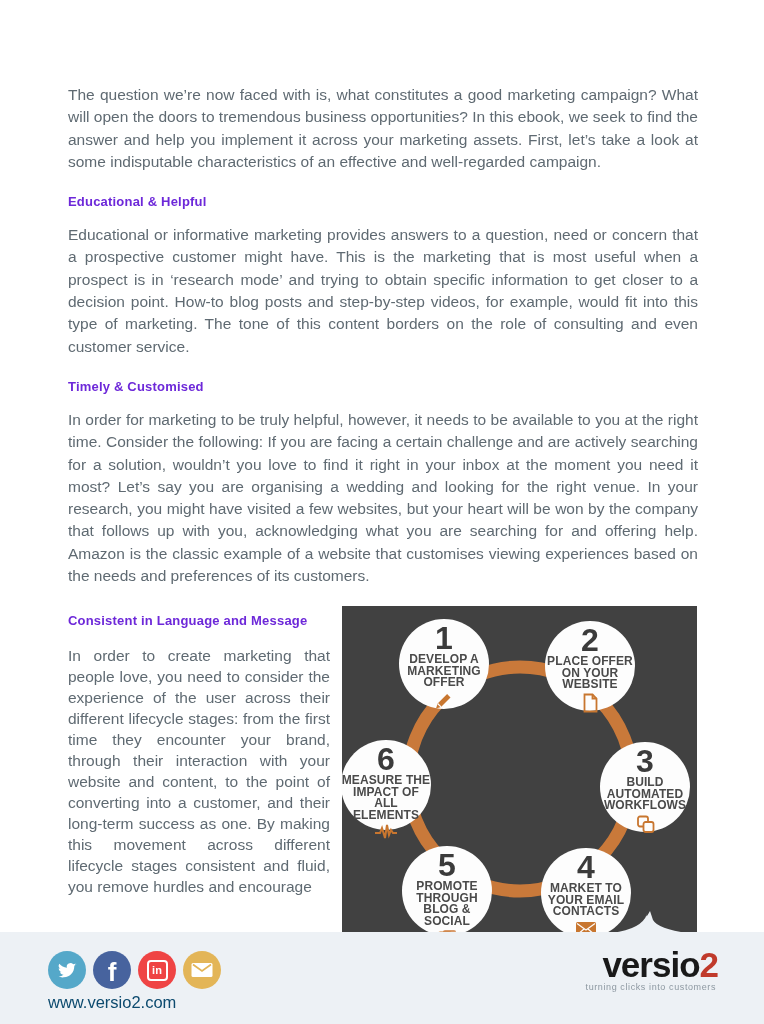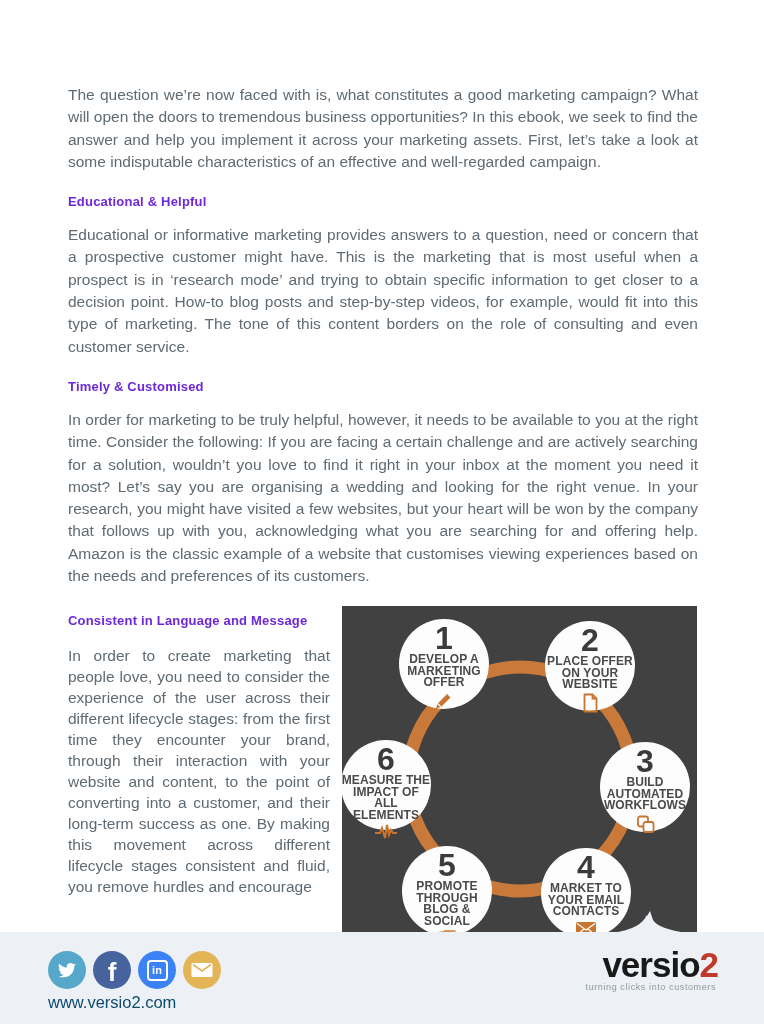--- a/index.html
+++ b/index.html
@@ -178,21 +178,21 @@
   <div class="footer">
     <div class="social-row">
       <div class="social" style="background:#55a8c9;">
         <svg width="22" height="22" viewBox="0 0 24 24">
           <path fill="#ffffff" d="M22 6.3c-.7.3-1.5.6-2.3.7.8-.5 1.4-1.3 1.7-2.2-.8.5-1.6.8-2.6 1a4 4 0 0 0-6.9 3.7 11.5 11.5 0 0 1-8.3-4.2 4 4 0 0 0 1.3 5.4c-.7 0-1.3-.2-1.9-.5v.1c0 1.9 1.4 3.6 3.2 4-.6.1-1.2.2-1.8.1.5 1.6 2 2.8 3.8 2.8a8.1 8.1 0 0 1-6 1.7A11.4 11.4 0 0 0 8.4 20c7.4 0 11.5-6.2 11.5-11.5v-.5c.8-.6 1.5-1.3 2.1-2.2z"></path>
         </svg>
       </div>
       <div class="social" style="background:#47639e;">
         <span class="fb-letter">f</span>
       </div>
-      <div class="social" style="background:#3b82f6;">
+      <div class="social" style="background:#ef4444;">
         <div class="li-box">
           <span class="li-text">in</span>
         </div>
       </div>
       <div class="social" style="background:#e3b557;">
         <svg width="24" height="18" viewBox="0 0 24 18">
           <rect x="1.5" y="2" width="21" height="14" rx="1.5" fill="#ffffff"></rect>
           <path d="M3 3.5l9 6.5 9-6.5" stroke="#e3b557" stroke-width="1.7" fill="none"></path>
         </svg>
       </div>

